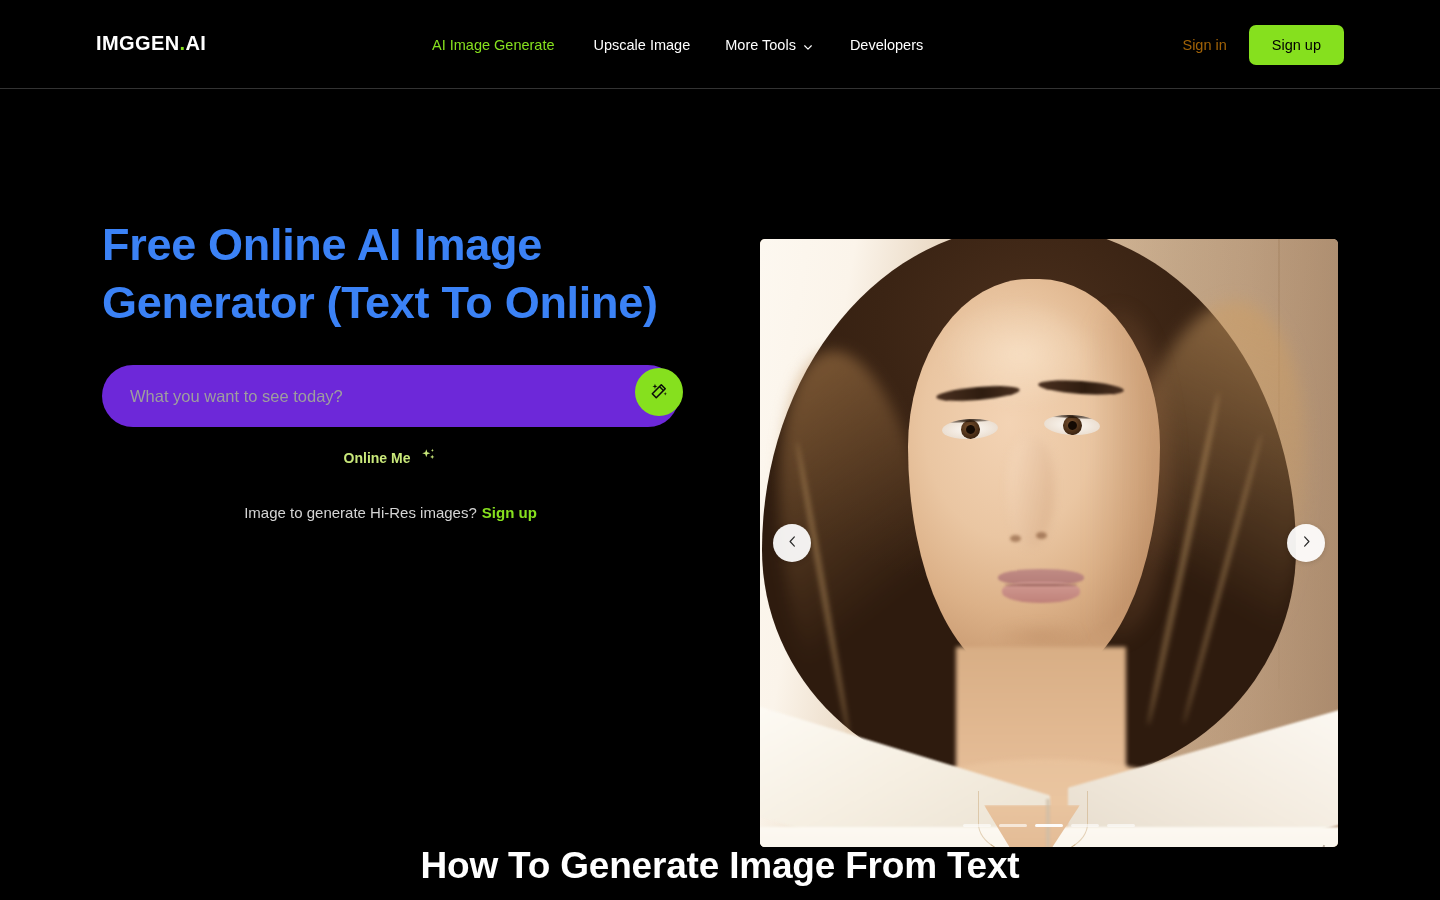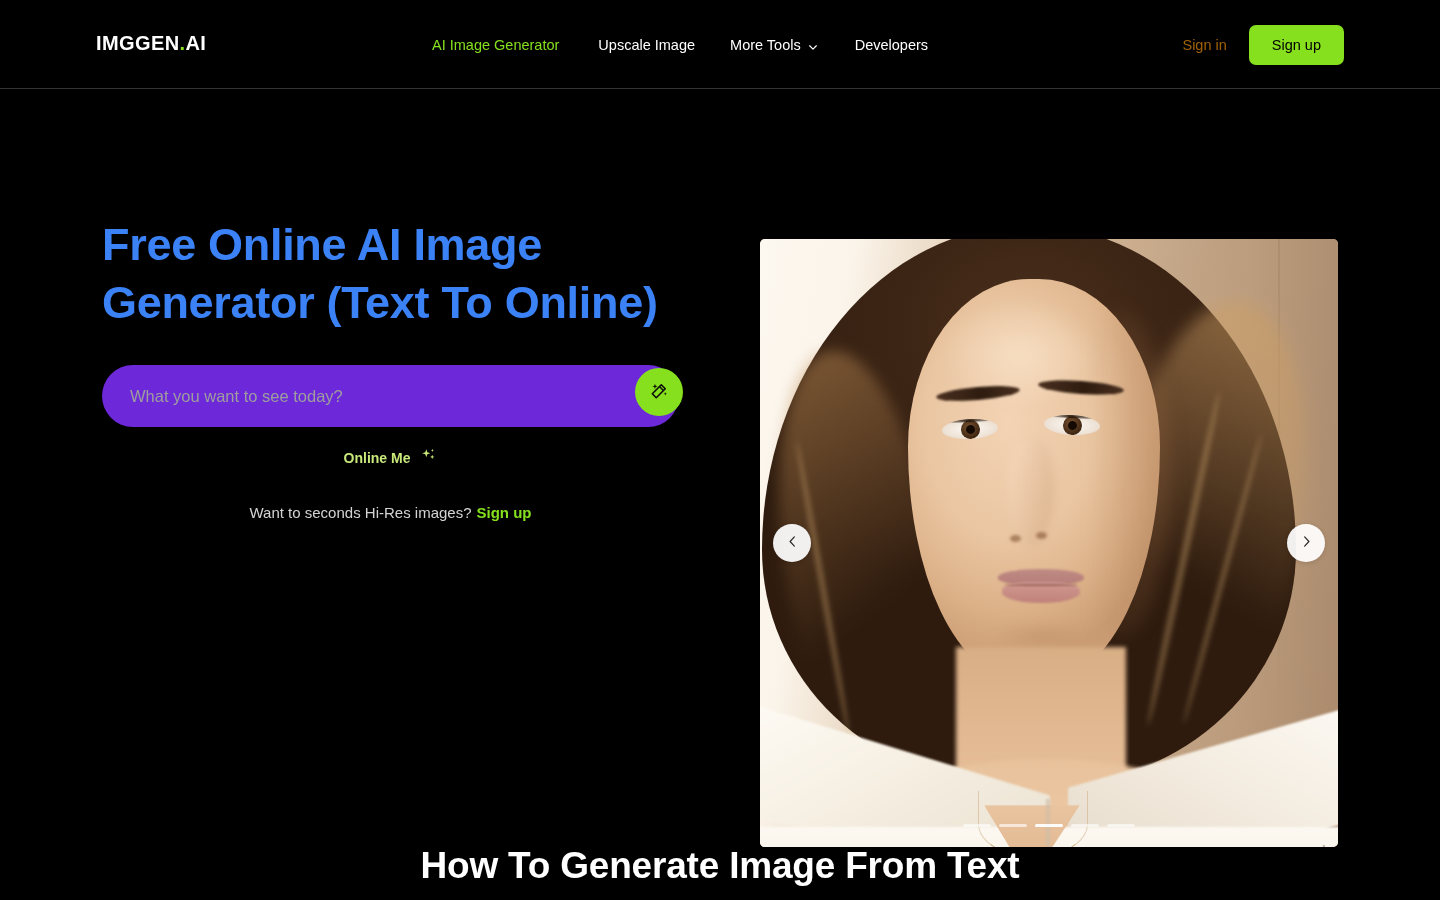--- a/index.html
+++ b/index.html
@@ -331,21 +331,21 @@
 
 <div class="header">
 
   <div class="logo">
     <span>IMGGEN</span>
       <span class="dot">.</span>
       <span>AI</span>
   </div>
 
   <nav class="nav">
-    <a href="#" class="active gap1">AI Image Generator</a>
+    <a href="#" class="active gap1">AI Image Generate</a>
     <a href="#" class="gap2">Upscale Image</a>
     <a href="#" class="gap3">
       <span>More Tools</span>
       <span class="chev">
         <svg width="10" height="10" viewBox="0 0 12 12" fill="none">
           <path d="M2 4.5L6 8.5L10 4.5" stroke="#ffffff" stroke-width="1.4" stroke-linecap="round" stroke-linejoin="round"></path>
         </svg>
       </span>
     </a>
     <a href="#">Developers</a>
@@ -385,21 +385,21 @@
       <span>
         <svg width="17" height="17" viewBox="0 0 20 20" fill="none">
           <path d="M7.4 2.6 L8.6 6.2 L12.2 7.4 L8.6 8.6 L7.4 12.2 L6.2 8.6 L2.6 7.4 L6.2 6.2 Z" fill="#c9e87a"></path>
           <path d="M14.4 9.2 L15.1 11 L16.9 11.7 L15.1 12.4 L14.4 14.2 L13.7 12.4 L11.9 11.7 L13.7 11 Z" fill="#c9e87a"></path>
           <path d="M14.6 2.2 L15.1 3.5 L16.4 4 L15.1 4.5 L14.6 5.8 L14.1 4.5 L12.8 4 L14.1 3.5 Z" fill="#c9e87a"></path>
         </svg>
       </span>
     </div>
 
     <div class="hires">
-      <span>Want to seconds Hi-Res images?</span><a href="#">Sign up</a>
+      <span>Image to generate Hi-Res images?</span><a href="#">Sign up</a>
     </div>
   </div>
 
   <div class="carousel">
     <div class="photo">
       <div class="bg-wall"></div>
       <div class="wall-shadow"></div>
       <div class="wall-edge"></div>
 
       <div class="hair"></div>

